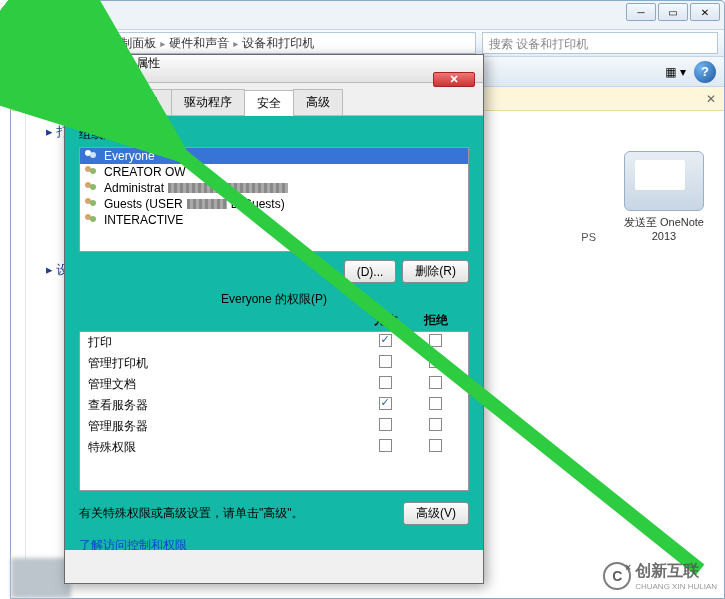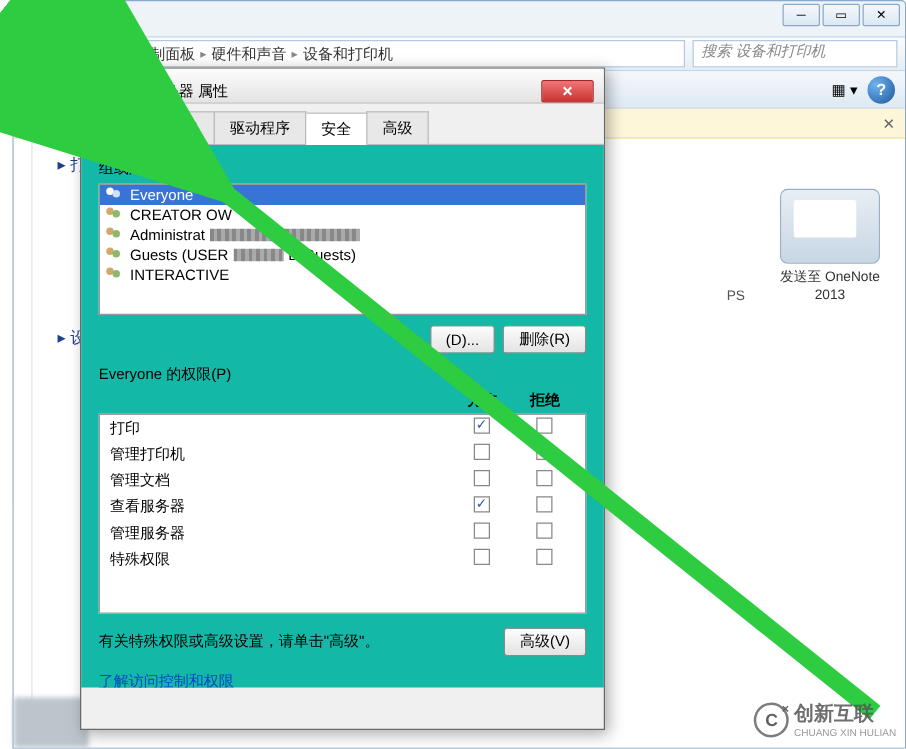--- a/index.html
+++ b/index.html
@@ -5,61 +5,61 @@
 *{margin:0;padding:0;box-sizing:border-box;font-family:"Microsoft YaHei","Segoe UI",Tahoma,sans-serif;font-size:12px;}
 body{background:#fff;width:725px;height:599px;overflow:hidden;position:relative;}
 .window-outer{position:absolute;left:10px;top:0;width:715px;height:599px;border:1px solid #8aa8c8;background:#eef3f8;border-radius:4px 4px 0 0;}
 .win-controls{position:absolute;right:4px;top:2px;display:flex;gap:0;}
 .win-btn{width:30px;height:18px;border:1px solid #8aa8c8;background:linear-gradient(#f4f8fc,#dde8f2);font-size:10px;display:flex;align-items:center;justify-content:center;border-radius:2px;margin-left:2px;}
 .nav-bar{position:absolute;left:0;top:28px;right:0;height:28px;background:linear-gradient(#fafcfe,#e4edf6);border-top:1px solid #c5d5e6;border-bottom:1px solid #c5d5e6;display:flex;align-items:center;padding:0 6px;}
 .nav-btn{width:24px;height:22px;border:1px solid #b5c9dd;border-radius:3px;background:linear-gradient(#f4f8fc,#e0eaf3);margin-right:4px;display:flex;align-items:center;justify-content:center;}
 .addr{flex:1;height:22px;border:1px solid #b5c9dd;background:#fff;display:flex;align-items:center;padding:0 6px;margin-right:6px;gap:4px;}
 .addr span{color:#333;}
 .addr .sep{color:#888;font-size:10px;}
-.search{width:164px;height:22px;border:1px solid #b5c9dd;background:#fff;display:flex;align-items:flex-start;padding:0 6px;color:#888;font-style:italic;}
+.search{width:236px;height:22px;border:1px solid #b5c9dd;background:#fff;display:flex;align-items:flex-end;padding:0 6px;color:#888;}
 .toolbar{position:absolute;left:0;top:56px;right:0;height:30px;background:linear-gradient(#f4f8fc,#dee9f3);border-bottom:1px solid #c5d5e6;display:flex;align-items:center;padding:0 8px;justify-content:space-between;}
 .tb-left{display:flex;gap:10px;}
 .tb-right{display:flex;gap:8px;align-items:center;}
 .help-icon{width:22px;height:22px;border-radius:50%;background:radial-gradient(circle at 30% 30%,#6db3f2,#1e5799);color:#fff;display:flex;align-items:center;justify-content:center;font-weight:bold;font-size:13px;}
 .info-bar{position:absolute;left:0;top:86px;right:0;height:24px;background:#fdf6d9;border-bottom:1px solid #e6dc9f;display:flex;align-items:center;padding:0 8px;}
 .info-close{margin-left:auto;font-family:Arial;color:#666;}
 .content{position:absolute;left:0;top:110px;right:0;bottom:0;background:#fff;display:flex;}
 .sidebar{width:15px;border-right:1px solid #e0e6ec;}
 .main{flex:1;padding:10px 20px;position:relative;}
 .cat{color:#1e3f8b;font-size:13px;margin:2px 0 10px 0;}
 .devices{position:absolute;right:20px;top:40px;text-align:center;}
 .device-icon{width:80px;height:60px;background:linear-gradient(#e8eef4,#c8d6e4);border:1px solid #9ab0c6;border-radius:6px;margin-bottom:4px;position:relative;}
 .device-icon::before{content:"";position:absolute;left:10px;top:8px;right:18px;bottom:20px;background:#fff;border-radius:2px;}
 .device-label2{color:#333;font-size:11px;line-height:1.3;}
 .cat2{color:#1e3f8b;font-size:13px;margin-top:120px;}
 .monitor{width:48px;height:40px;background:linear-gradient(#2a3f5f,#0e1a2e);border:2px solid #4a5f7f;border-radius:3px;margin-top:12px;margin-left:18px;position:relative;}
 .monitor::after{content:"";position:absolute;left:18px;bottom:-8px;width:10px;height:6px;background:#4a5f7f;}
 .lbl-small{font-size:11px;margin-left:18px;margin-top:12px;}
 .ps-label{position:absolute;right:128px;top:120px;font-size:11px;color:#555;}
 .dialog{position:absolute;left:64px;top:54px;width:420px;height:530px;background:#f0f0f0;border:1px solid #6a6a6a;box-shadow:3px 3px 12px rgba(0,0,0,.35);z-index:10;}
-.dlg-title{height:28px;background:linear-gradient(#fdfdfd,#e3e3e3);border-bottom:1px solid #bbb;display:flex;align-items:flex-end;padding:0 8px;}
+.dlg-title{height:28px;background:linear-gradient(#fdfdfd,#e3e3e3);border-bottom:1px solid #bbb;display:flex;align-items:flex-start;padding:0 8px;flex-direction:column;}
 .dlg-title-icon{width:16px;height:16px;background:linear-gradient(#888,#555);margin-right:6px;border-radius:2px;}
 .dlg-close{margin-left:auto;width:42px;height:18px;background:linear-gradient(#e77,#c33);border:1px solid #a22;border-radius:2px;color:#fff;display:flex;align-items:center;justify-content:center;font-weight:bold;font-size:11px;}
 .tabs{display:flex;padding:6px 8px 0 8px;border-bottom:1px solid #bbb;background:#f0f0f0;}
 .tab{padding:4px 12px;border:1px solid #bbb;border-bottom:none;background:#e8e8e8;margin-right:-1px;font-size:12px;cursor:pointer;text-align:center;}
 .tab.active{background:#fff;position:relative;top:1px;}
 .dlg-body{padding:10px 14px;background:#14b8a6;height:calc(100% - 28px - 28px - 38px);overflow:hidden;}
 .group-lbl{margin-bottom:4px;}
 .user-list{border:1px solid #999;height:105px;background:#fff;overflow:hidden;}
 .user-row{display:flex;align-items:center;padding:1px 4px;gap:4px;font-family:"Courier New",monospace;font-size:12px;}
 .user-row.selected{background:#3874d6;color:#fff;}
 .user-icon{width:16px;height:14px;display:inline-block;position:relative;}
 .user-icon::before{content:"";position:absolute;left:1px;top:1px;width:6px;height:6px;border-radius:50%;background:#d4a76a;}
 .user-icon::after{content:"";position:absolute;left:6px;top:3px;width:6px;height:6px;border-radius:50%;background:#8fb96a;}
 .user-row.selected .user-icon::before{background:#fff;}
 .user-row.selected .user-icon::after{background:#cfe0fa;}
 .censor{display:inline-block;height:10px;background:repeating-linear-gradient(90deg,#888 0 3px,#aaa 3px 6px);vertical-align:middle;}
 .btn-row{display:flex;justify-content:flex-end;gap:6px;margin:8px 0;}
 .wbtn{padding:2px 12px;border:1px solid #8a8a8a;background:linear-gradient(#fdfdfd,#e3e3e3);border-radius:3px;font-size:12px;cursor:pointer;}
-.perm-label{margin-bottom:4px;}
+.perm-label{margin-bottom:4px;text-align:center;}
 .perm-head{display:flex;padding:0 8px 2px 8px;font-weight:bold;}
 .perm-head .h1{flex:1;}
 .perm-head .h2,.perm-head .h3{width:50px;text-align:center;}
 .perm-box{border:1px solid #999;height:160px;background:#fff;}
 .perm-row{display:flex;align-items:flex-start;padding:2px 8px;}
 .perm-row .p1{flex:1;}
 .perm-row .p2,.perm-row .p3{width:50px;text-align:center;}
 .cb{width:13px;height:13px;border:1px solid #888;display:inline-block;background:#fff;position:relative;}
 .cb.checked::after{content:"✓";position:absolute;left:1px;top:-2px;font-size:11px;color:#2a5aa8;}
 .note{margin-top:14px;font-size:12px;}

